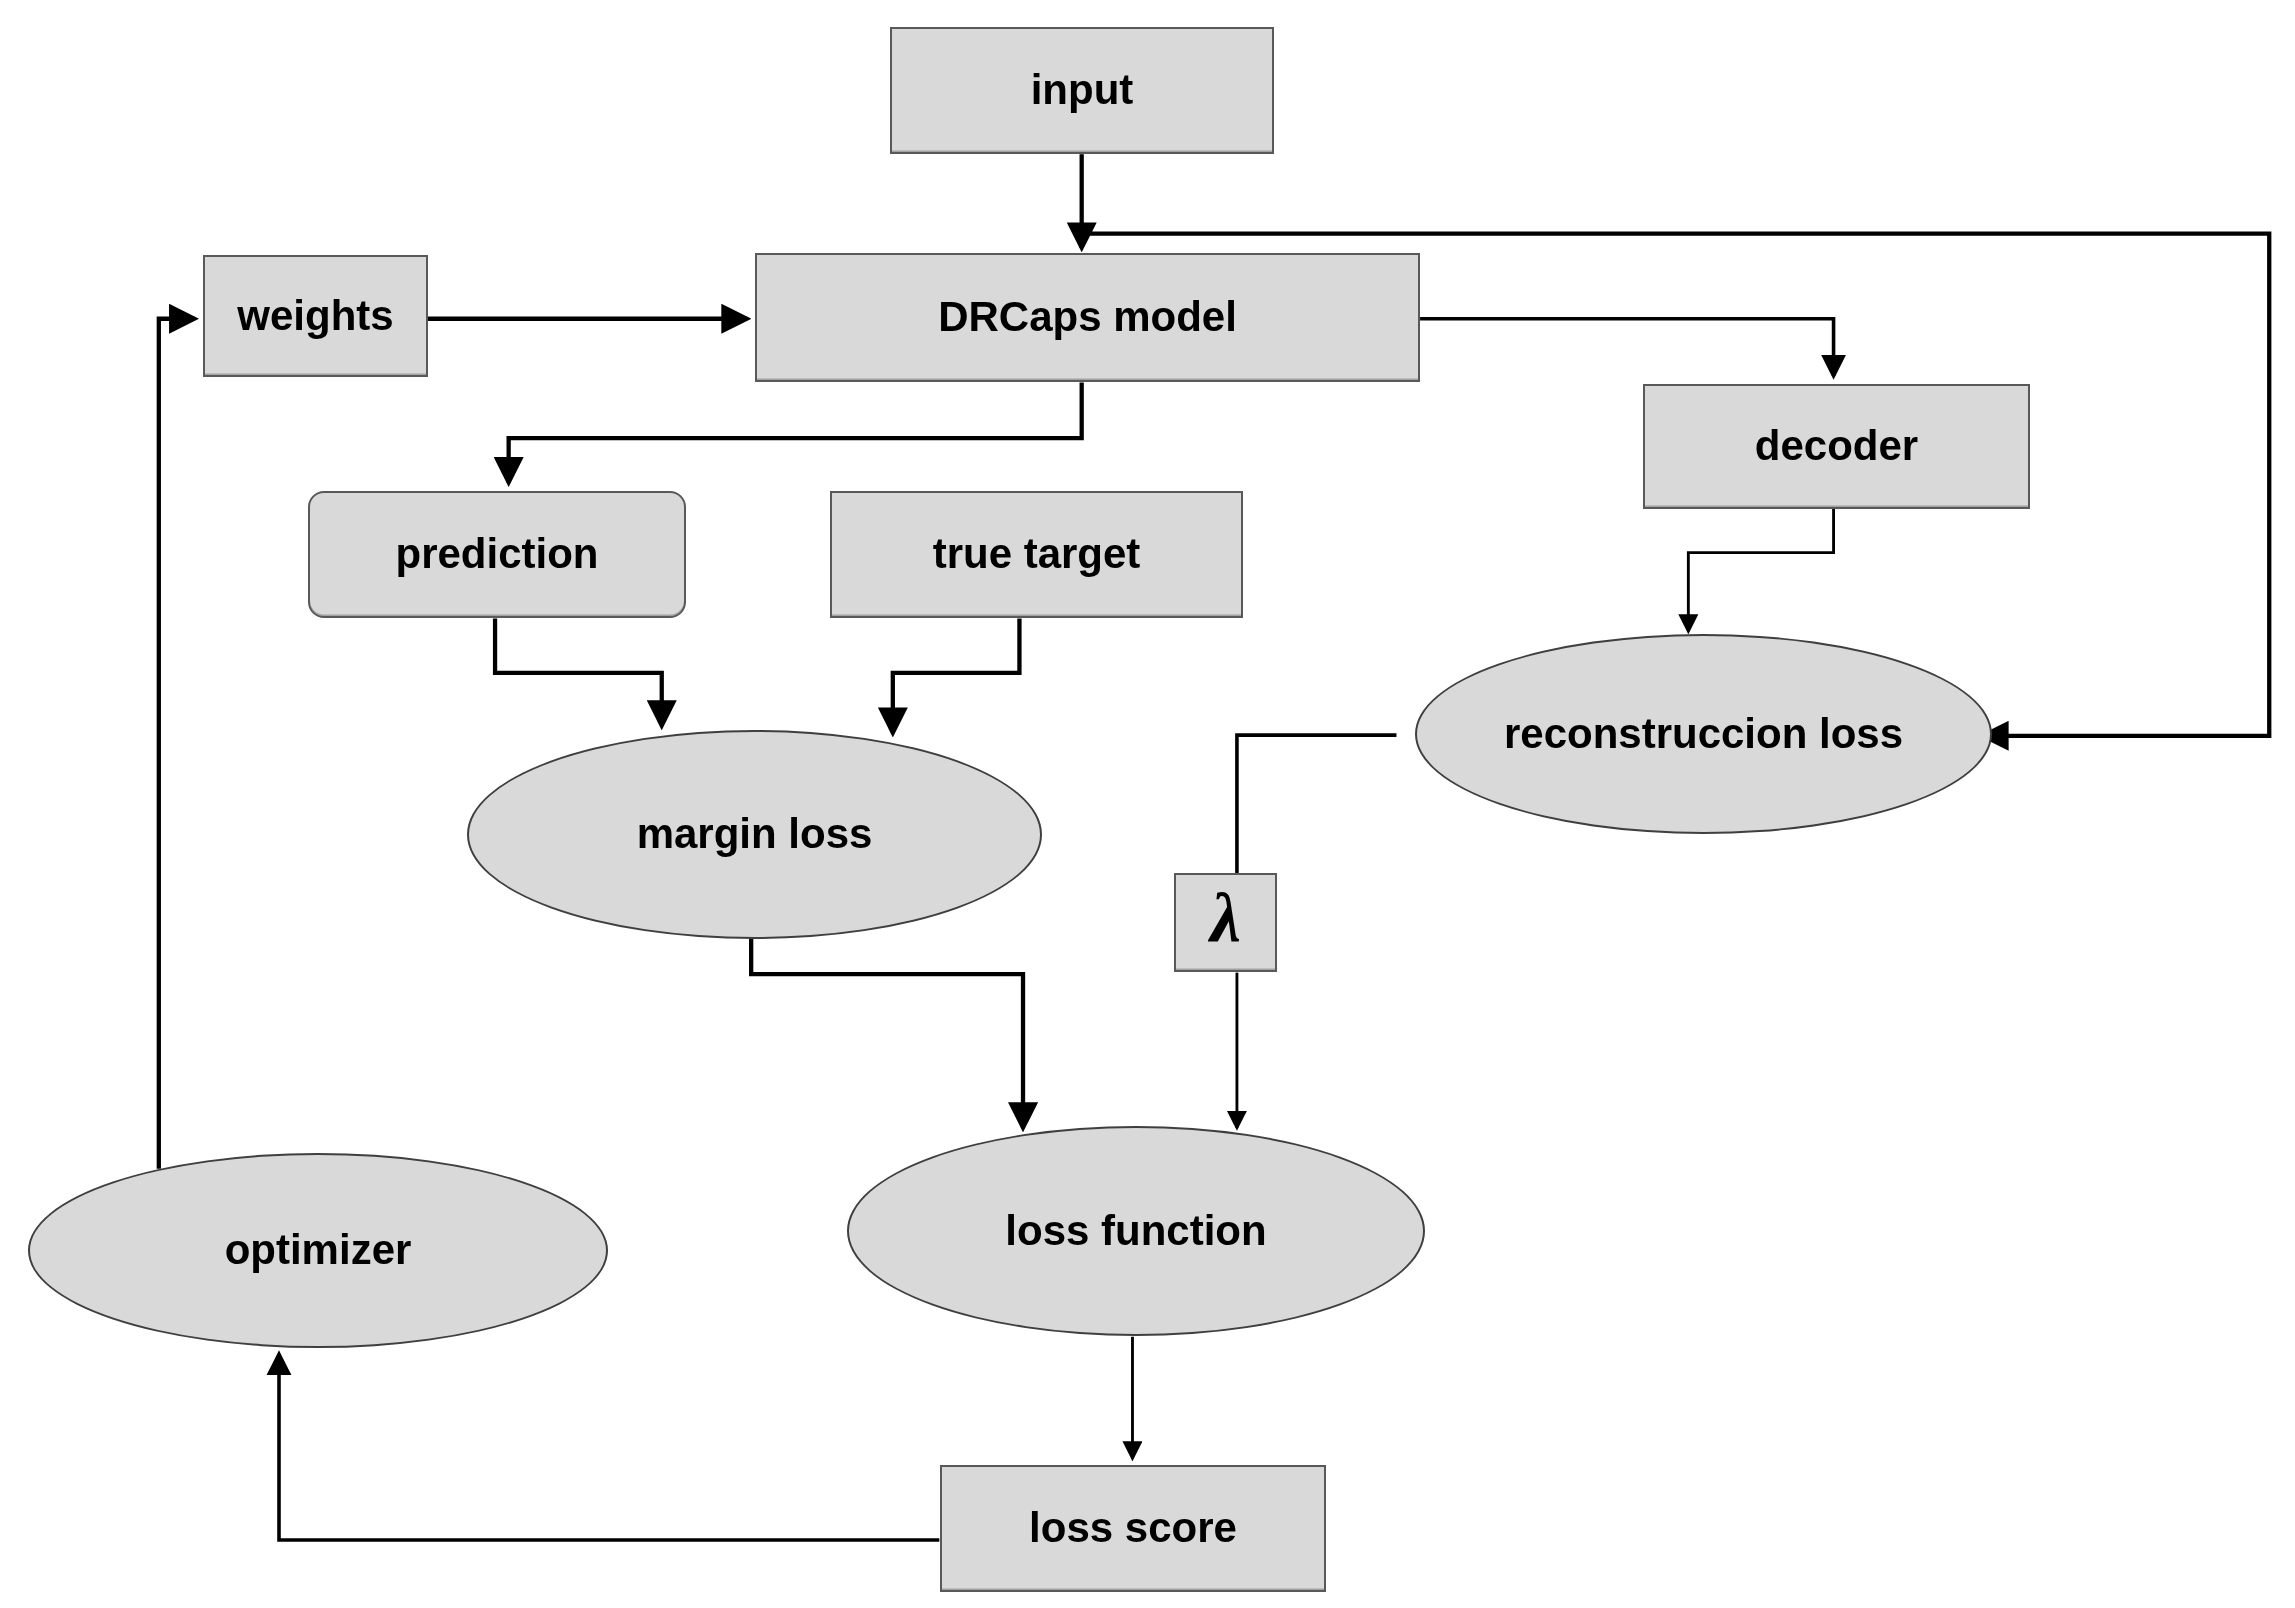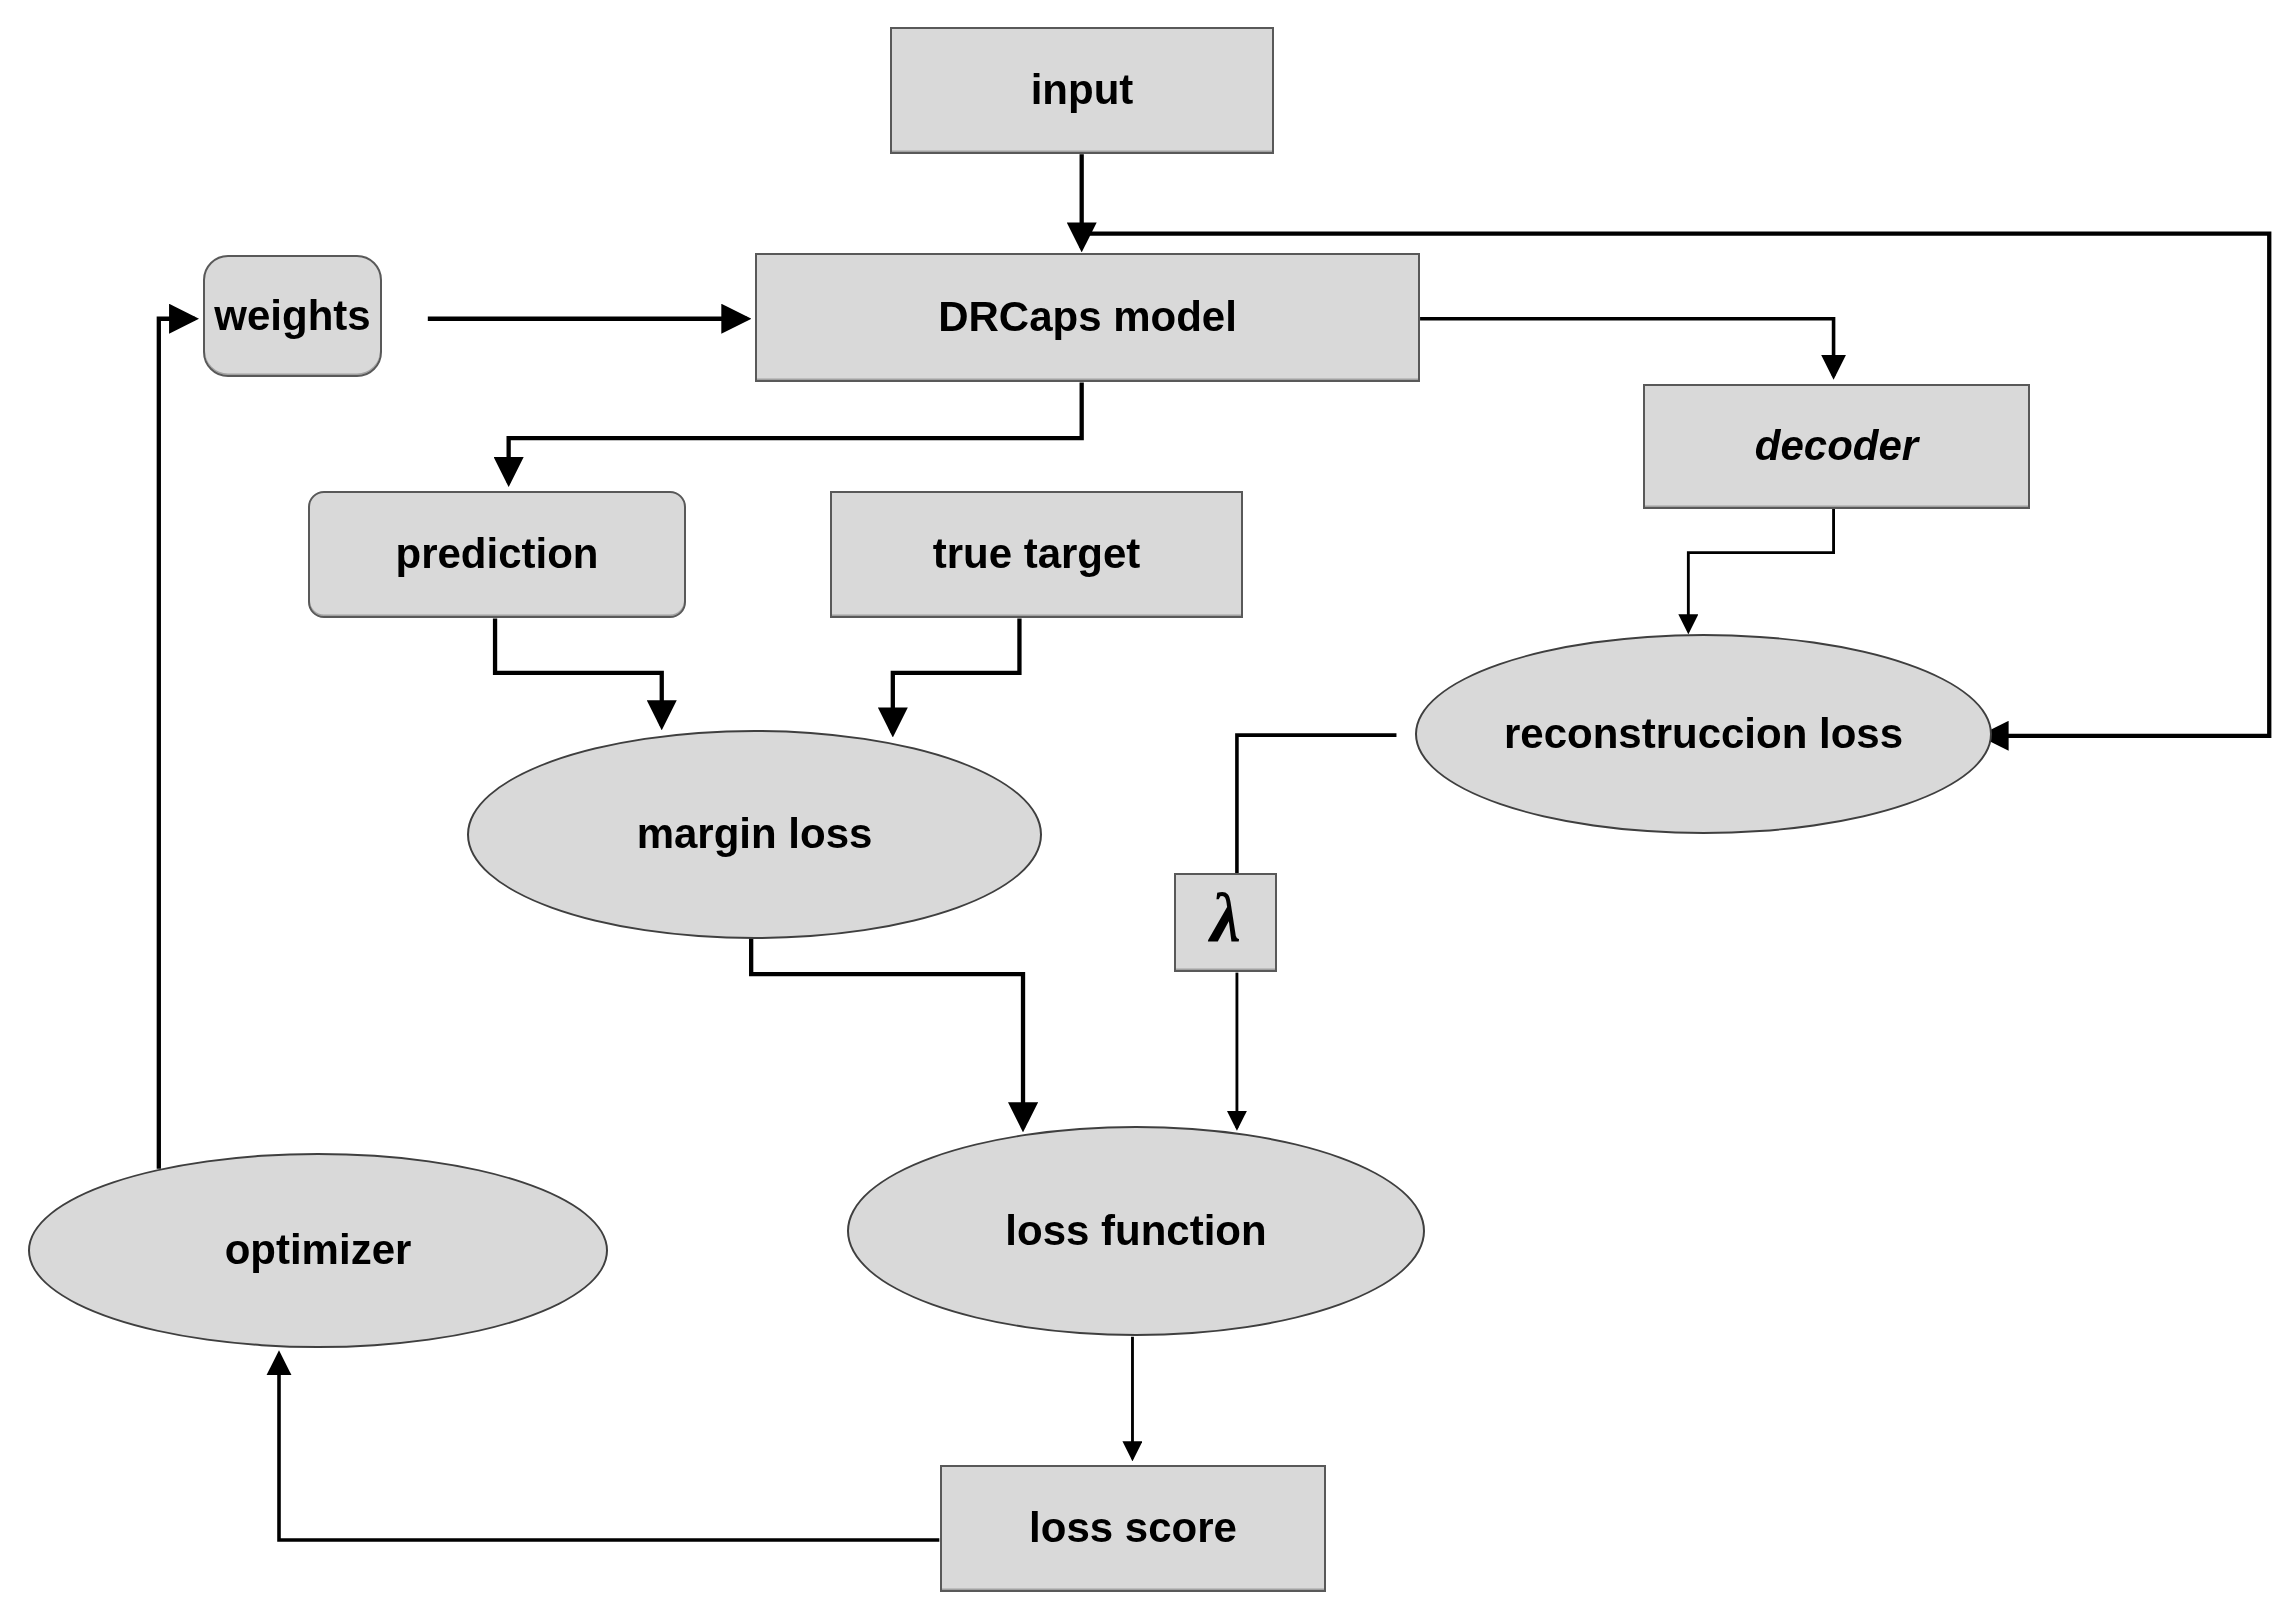--- a/index.html
+++ b/index.html
@@ -83,29 +83,29 @@
     <path class="edge w5" d="M1952 1027 L1729 1027 L1729 1222"></path>
     <path class="edge w4" d="M1729 1359 L1729 1576" marker-end="url(#ah)"></path>
     <path class="edge w4" d="M1583 1868 L1583 2038" marker-end="url(#ah)"></path>
     <path class="edge w5" d="M1313 2152 L390 2152 L390 1892" marker-end="url(#ah)"></path>
   </svg>
 
   <div class="node rect" style="left:890px; top:26.5px; width:384px; height:127px;">
     <span>input</span>
   </div>
 
-  <div class="node rect" style="left:203px; top:255px; width:179px; height:122px;border-radius:25px;">
+  <div class="node rect" style="left:203px; top:255px; width:225px; height:122px;">
     <span>weights</span>
   </div>
 
   <div class="node rect" style="left:755px; top:253px; width:665px; height:129px;">
     <span>DRCaps model</span>
   </div>
 
-  <div class="node rect" style="left:1643px; top:384px; width:387px; height:125px;font-style:italic;">
+  <div class="node rect" style="left:1643px; top:384px; width:387px; height:125px;">
     <span>decoder</span>
   </div>
 
   <div class="node rect" style="left:308px; top:491px; width:378px; height:127px;border-radius:16px;">
     <span>prediction</span>
   </div>
 
   <div class="node rect" style="left:830px; top:491px; width:413px; height:127px;">
     <span>true target</span>
   </div>

